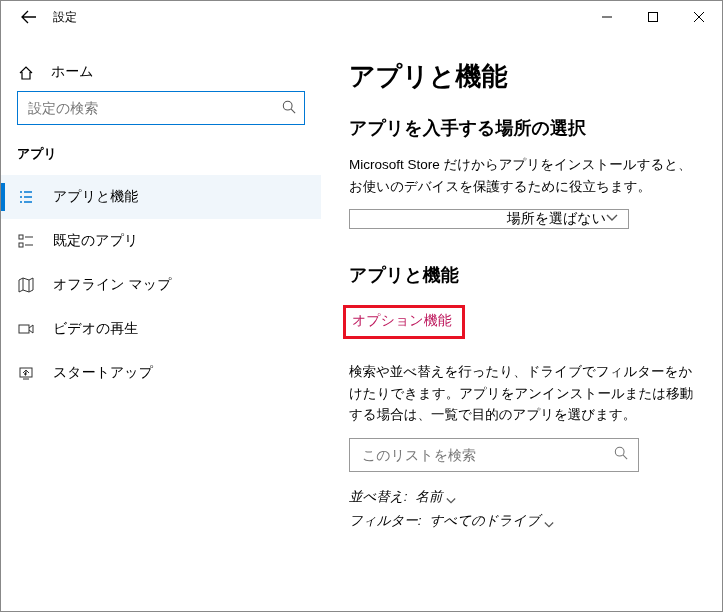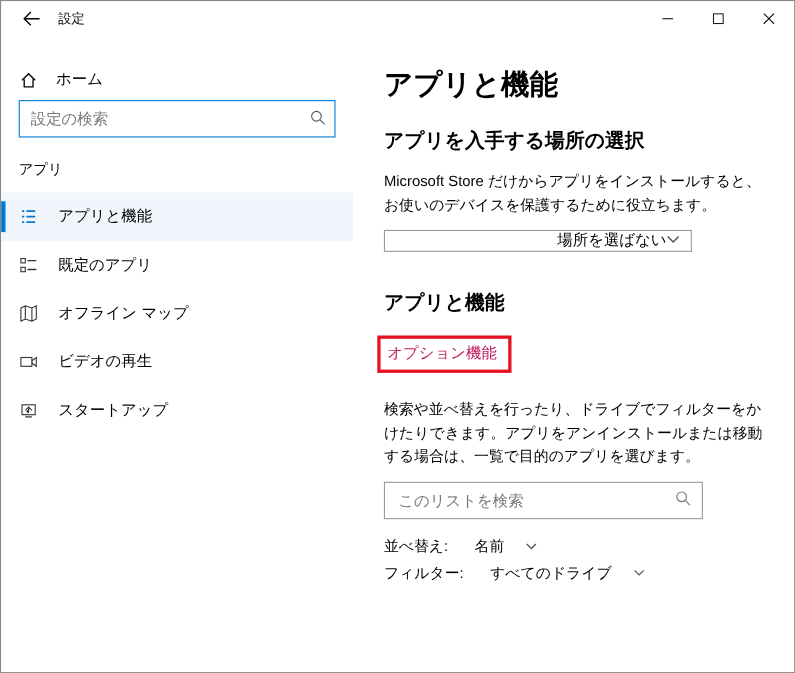--- a/index.html
+++ b/index.html
@@ -51,21 +51,21 @@
     display:flex; align-items:center;
     padding: 0 8px;
   }
   .search-box input {
     flex:1; border:none; outline:none; font-size:14px; background:transparent;
     color:#ec4899;
   }
   .search-box input::placeholder { color:#777; }
   .search-box .sicon { color:#333; }
 
-  .section-label { padding: 14px 16px 6px 16px; font-weight:400; font-size:13px; }
+  .section-label { padding: 14px 16px 6px 16px; font-weight:700; font-size:13px; }
 
   .navlist { padding-top: 6px; }
   .navitem {
     height: 44px; display:flex; align-items:center; padding-left:16px; gap:18px;
     position: relative; font-size: 14px;
   }
   .navitem .icon { width:18px; display:flex; justify-content:center; color:#333; }
   .navitem.selected { background:#f0f6fb; }
   .navitem.selected::before {
     content:""; position:absolute; left:0; top:8px; bottom:8px; width:4px; background:#0078d4;
@@ -96,21 +96,21 @@
     display:flex; align-items:center; padding:4px 10px; justify-content:space-between;
     margin: 8px 0 16px 0;
     gap: 44px;
   }
   .list-search input {
     flex:1; border:none; outline:none; font-size:14px; background:transparent;
   }
   .list-search input::placeholder { color:#777; }
   .kv { font-size:13.5px; margin: 6px 0; }
   .kv .k { margin-right: 4px; }
-  .sortline { display:flex; align-items:center; gap:20px; }
+  .sortline { display:flex; align-items:flex-end; gap:4px;font-style:italic; }
 </style>
 </head>
 <body>
 
 <div class="titlebar">
   <div class="back">
     <svg width="16" height="16" viewBox="0 0 16 16">
         <path d="M7 2 L1 8 L7 14 M1 8 H15" stroke="#000" stroke-width="1.3" fill="none"></path>
       </svg>
   </div>

